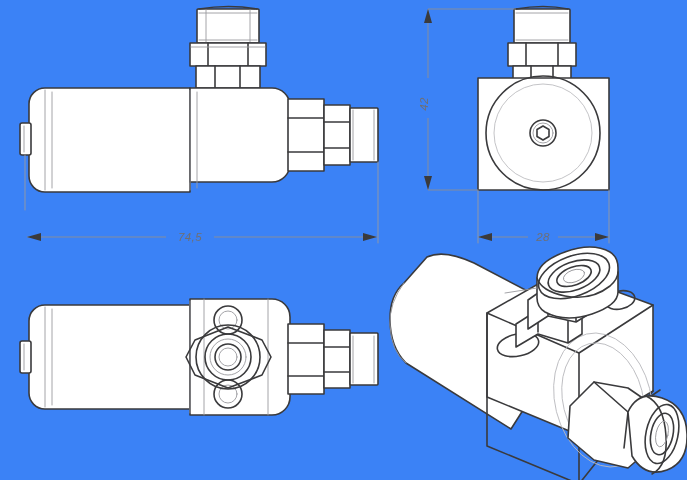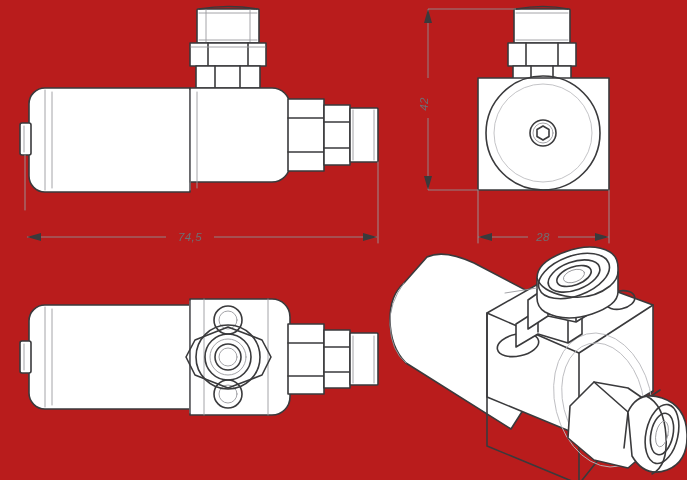--- a/index.html
+++ b/index.html
@@ -11,21 +11,21 @@
   body {
     width: 687px;
     height: 480px;
     overflow: hidden;
     font-family: "Liberation Sans", sans-serif;
   }
   #drawing-root {
     position: relative;
     width: 687px;
     height: 480px;
-    background: #b91c1c;
+    background: #3b82f6;
   }
   svg.sheet {
     display: block;
     width: 687px;
     height: 480px;
   }
   
   .outline {
     fill: #ffffff;
     stroke: #3a3a3c;

